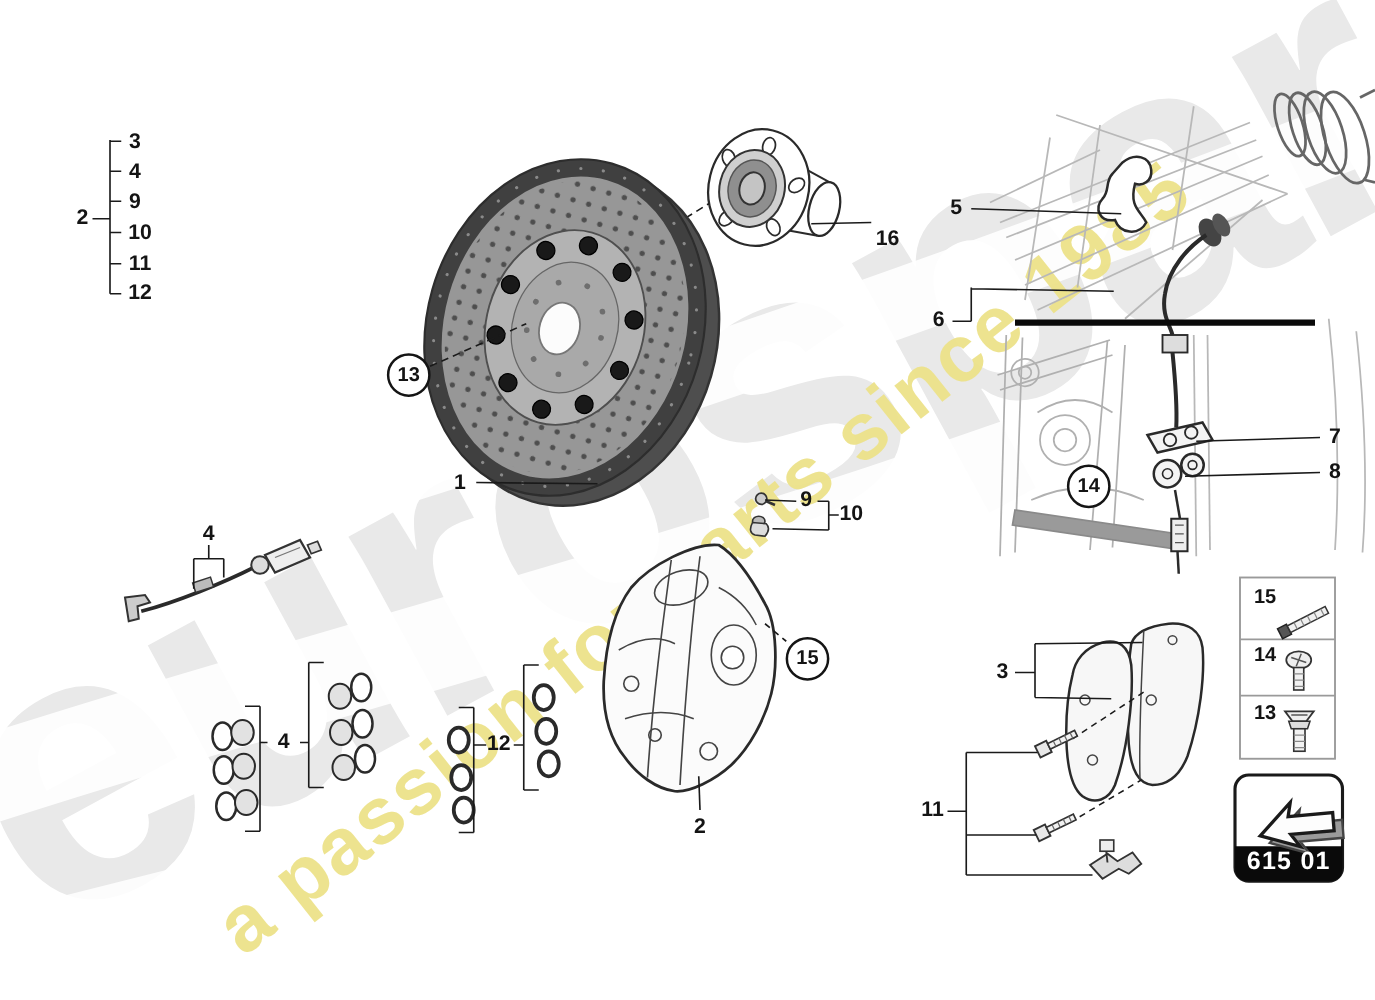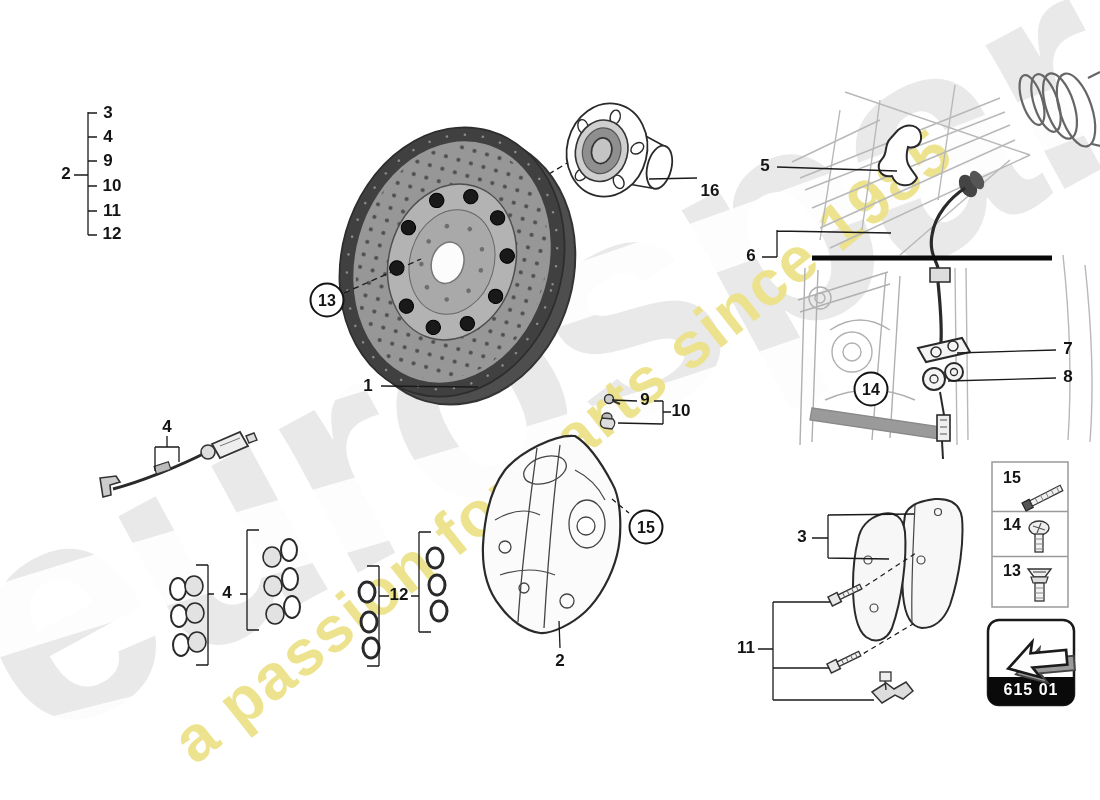--- a/index.html
+++ b/index.html
@@ -6,21 +6,21 @@
   .stage{position:relative;width:1100px;height:800px;overflow:hidden;background:#fff;
          font-family:"Liberation Sans",sans-serif;}
   .stage svg{position:absolute;left:0;top:0;z-index:1;}
   .labels{position:absolute;left:0;top:0;width:1100px;height:800px;z-index:3;}
   .pn{position:absolute;transform:translate(-50%,-50%);font-weight:bold;font-size:17px;
       color:#141414;white-space:nowrap;cursor:pointer;}
   .pn.small{font-size:16px;}
   .circ{position:absolute;transform:translate(-50%,-50%);width:31px;height:31px;border:2.5px solid #141414;
         border-radius:50%;background:#fff;display:flex;align-items:center;justify-content:center;
         font-weight:bold;font-size:16px;color:#141414;cursor:pointer;}
-  .code{position:absolute;transform:translate(-50%,-50%);font-weight:bold;font-size:16px;color:#fff;
+  .code{position:absolute;transform:translate(-50%,-50%);font-weight:bold;font-size:20px;color:#fff;
         letter-spacing:1px;cursor:pointer;}
 </style>
 </head>
 <body>
 
 <div class="stage">
 
 <svg width="1100" height="800" viewBox="0 0 1100 800">
   <defs>
     <pattern id="dotp" width="13" height="13" patternUnits="userSpaceOnUse">

